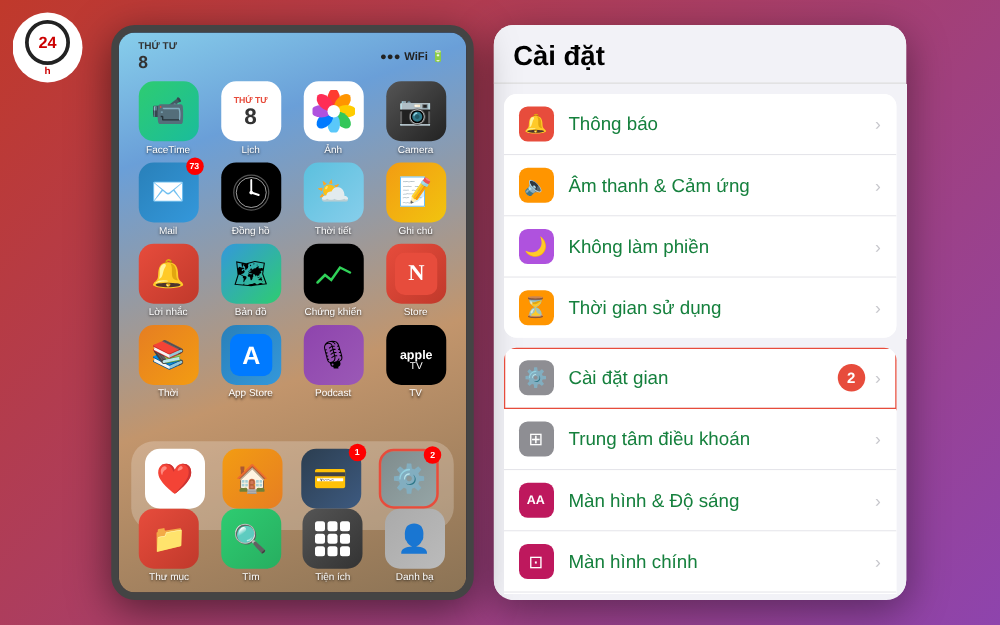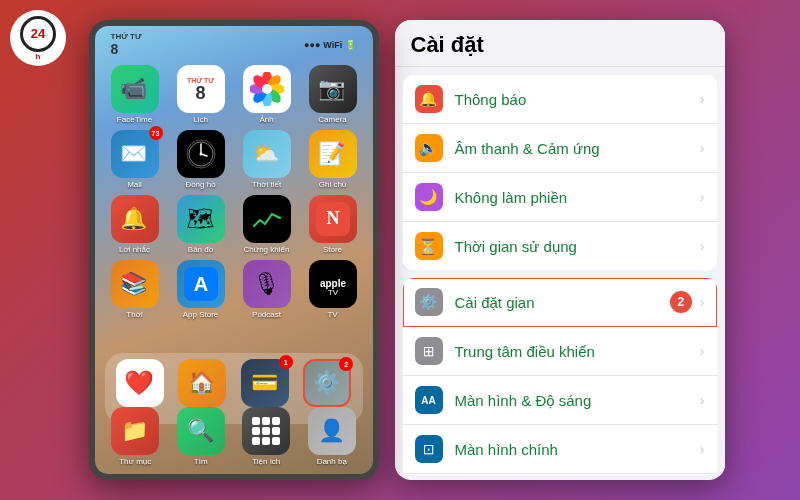--- a/index.html
+++ b/index.html
@@ -246,21 +246,21 @@
       align-items: center;
       justify-content: center;
       font-size: 12px;
       font-weight: bold;
       margin-right: 8px;
     }
 
     
     .si-red { background: #e74c3c; }
     .si-orange { background: #ff9500; }
-    .si-blue { background: #0369a1; text-align: right; }
+    .si-blue { background: #be185d; text-align: right; }
     .si-purple { background: #af52de; }
     .si-gray { background: #8e8e93; }
 
     
     .grid-icon {
       display: grid;
       grid-template-columns: repeat(3, 8px);
       gap: 2px;
     }
     .grid-dot {
@@ -524,21 +524,21 @@
           </div>
           <span class="settings-item-text">Cài đặt gian</span>
           <div class="settings-badge-2">2</div>
           <span class="settings-chevron">›</span>
         </div>
 
         <div class="settings-item">
           <div class="settings-icon-wrap si-gray">
             <span style="color:white; font-size:14px;">⊞</span>
           </div>
-          <span class="settings-item-text">Trung tâm điều khiển</span>
+          <span class="settings-item-text">Trung tâm điều khoán</span>
           <span class="settings-chevron">›</span>
         </div>
 
         <div class="settings-item">
           <div class="settings-icon-wrap si-blue">
             <span style="color:white; font-size:10px; font-weight:bold;">AA</span>
           </div>
           <span class="settings-item-text">Màn hình &amp; Độ sáng</span>
           <span class="settings-chevron">›</span>
         </div>

